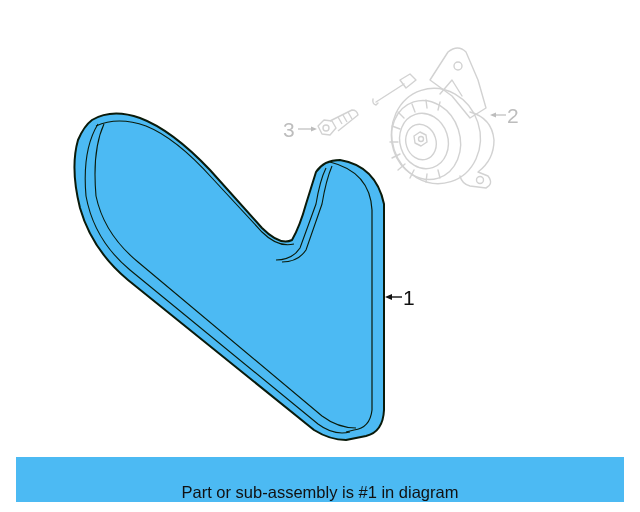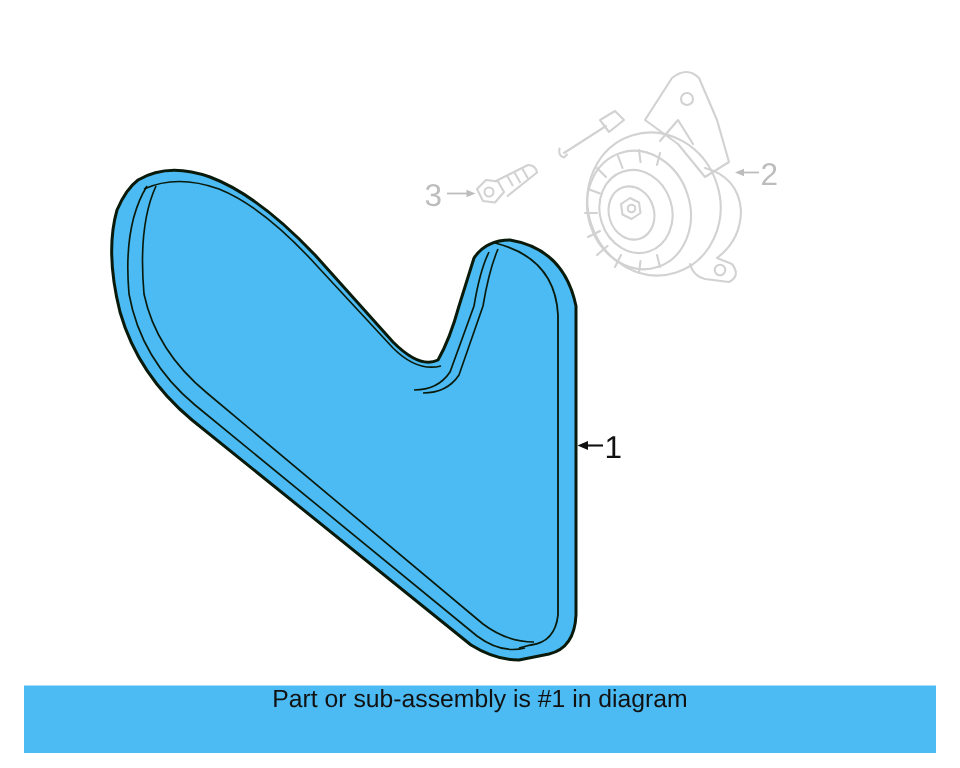--- a/index.html
+++ b/index.html
@@ -2,21 +2,21 @@
 <html><head>
 <meta charset="utf-8">
 <style>
   html, body { margin: 0; padding: 0; background: #ffffff; }
   body { width: 640px; height: 512px; position: relative; overflow: hidden; font-family: "Liberation Sans", sans-serif; }
   #diagram { position: absolute; left: 0; top: 0; width: 640px; height: 512px; }
   .callout { font-family: "Liberation Sans", sans-serif; font-size: 21px; }
   .banner {
     position: absolute; left: 16px; top: 457px; width: 608px; height: 45px;
     background: #4cbaf3; color: #111;
-    display: flex; flex-direction: column; align-items: center; justify-content: space-between;
+    display: flex; flex-direction: column; align-items: center; justify-content: flex-end;
     font-family: "Liberation Sans", sans-serif; font-size: 16.5px; line-height: 19px;
   }
   .banner span { display: block; white-space: nowrap; }
 </style>
 </head>
 <body>
 
 <svg id="diagram" viewBox="0 0 640 512" xmlns="http://www.w3.org/2000/svg">
 
   <g fill="none" stroke="#d2d2d2" stroke-width="1.4" stroke-linejoin="round" stroke-linecap="round">

